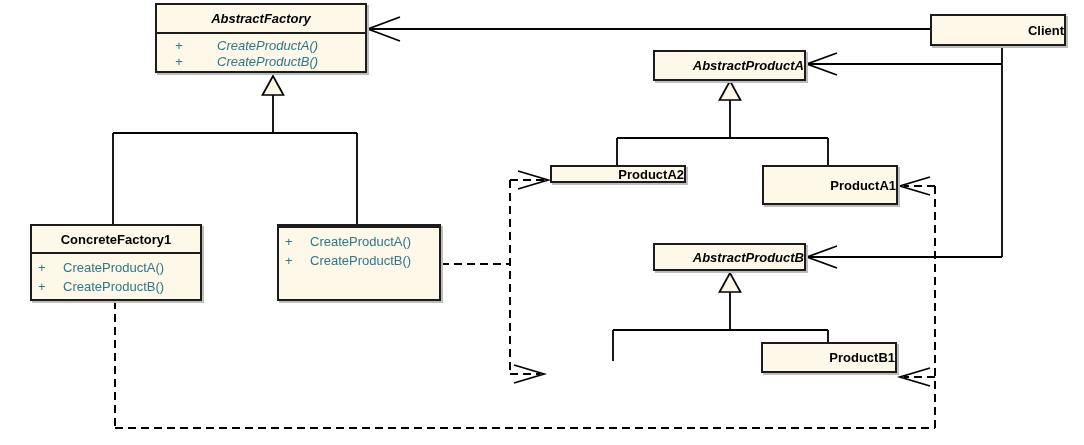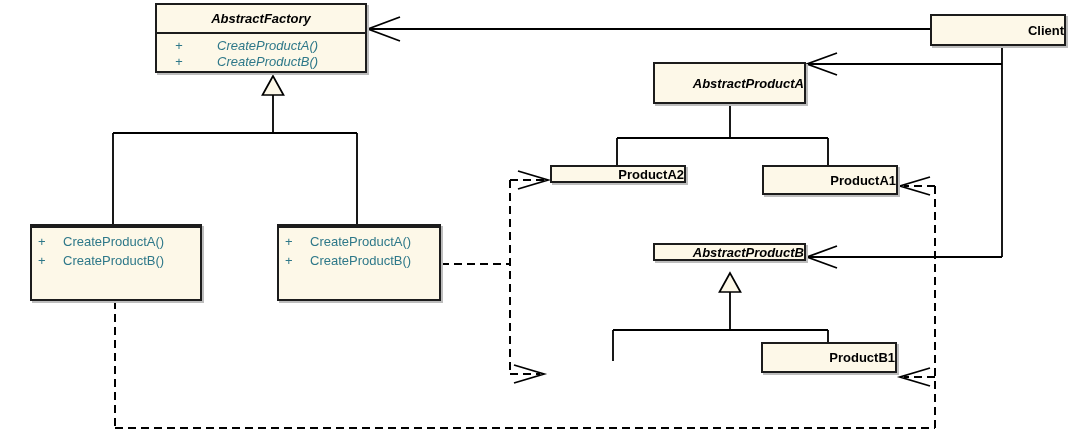--- a/index.html
+++ b/index.html
@@ -110,33 +110,34 @@
         <span class="vis">+</span>
         <span class="sig">CreateProductB()</span>
       </div>
     </div>
   </div>
 
   <div class="uml-box single" style="left:930px;top:14px;width:136px;height:32px">
     <div class="uml-title">Client</div>
   </div>
 
-  <div class="uml-box abstract single" style="left:653px;top:62px;width:153px;height:42px">
+  <div class="uml-box abstract single" style="left:653px;top:50px;width:153px;height:31px">
     <div class="uml-title">AbstractProductA</div>
   </div>
 
   <div class="uml-box single" style="left:550px;top:165px;width:136px;height:18px">
     <div class="uml-title">ProductA2</div>
   </div>
 
-  <div class="uml-box single" style="left:762px;top:165px;width:136px;height:30px">
+  <div class="uml-box single" style="left:762px;top:165px;width:136px;height:40px">
     <div class="uml-title">ProductA1</div>
   </div>
 
   <div class="uml-box cf two-comp" style="left:30px;top:224px;width:172px;height:77px">
+    <div class="uml-title">ConcreteFactory1</div>
     <div class="uml-methods cf-methods">
       <div class="uml-method">
         <span class="vis">+</span>
         <span class="sig">CreateProductA()</span>
       </div>
       <div class="uml-method">
         <span class="vis">+</span>
         <span class="sig">CreateProductB()</span>
       </div>
     </div>
@@ -148,21 +149,21 @@
         <span class="vis">+</span>
         <span class="sig">CreateProductA()</span>
       </div>
       <div class="uml-method">
         <span class="vis">+</span>
         <span class="sig">CreateProductB()</span>
       </div>
     </div>
   </div>
 
-  <div class="uml-box abstract single" style="left:653px;top:243px;width:153px;height:18px">
+  <div class="uml-box abstract single" style="left:653px;top:243px;width:153px;height:28px">
     <div class="uml-title">AbstractProductB</div>
   </div>
 
 
   <div class="uml-box single" style="left:761px;top:342px;width:136px;height:31px">
     <div class="uml-title">ProductB1</div>
   </div>
 
 </div>
 

